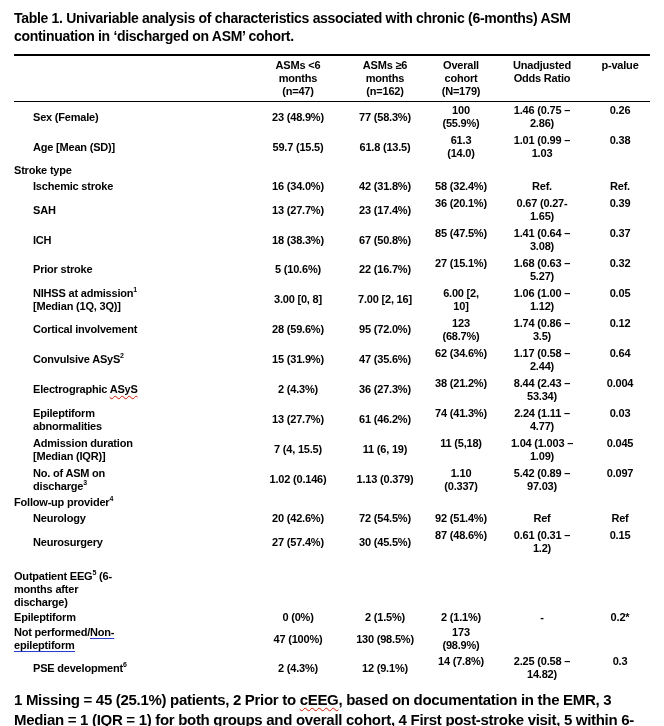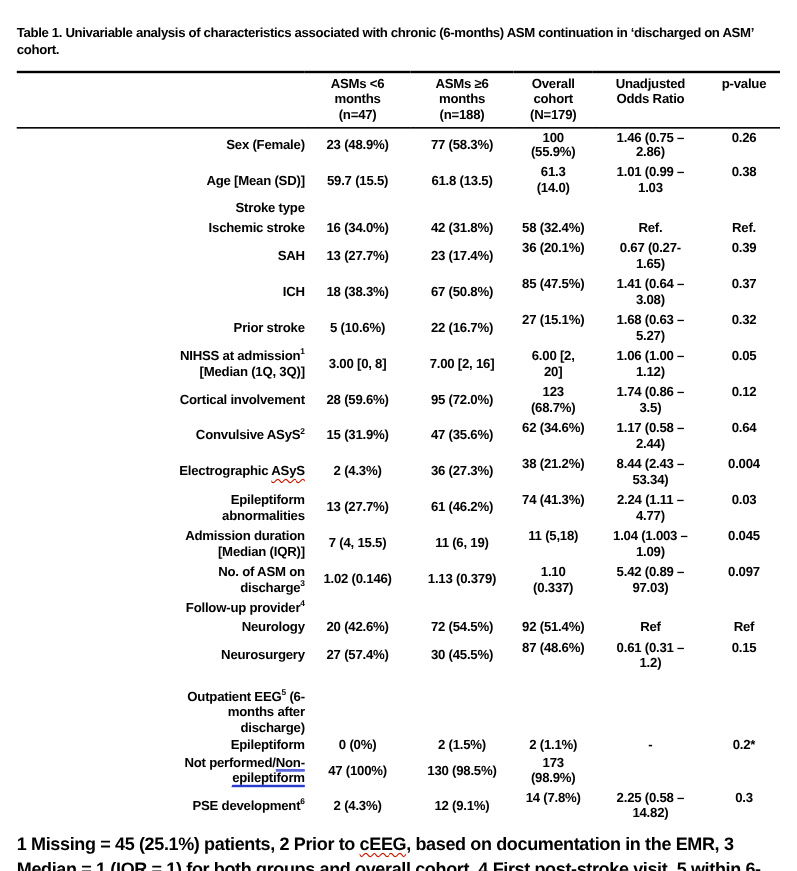--- a/index.html
+++ b/index.html
@@ -14,26 +14,26 @@
     font-family: "Liberation Sans", sans-serif;
     color: #000000;
     -webkit-font-smoothing: antialiased;
   }
   .page {
     box-sizing: border-box;
     width: 664px;
     padding: 9px 14px 0 14px;
   }
   .doc-title {
-    font-size: 11px;
+    font-size: 14px;
     font-weight: bold;
     line-height: 1.3;
     letter-spacing: -0.3px;
     width: 636px;
-    margin: 12px 0 9px 0;
+    margin: 0 0 9px 0;
     white-space: pre-line;
   }
   table.main-table {
     width: 636px;
     border-collapse: collapse;
     table-layout: fixed;
     border-top: 2.5px solid #000;
     font-size: 11px;
     font-weight: bold;
     letter-spacing: -0.2px;
@@ -50,21 +50,21 @@
     padding: 3px 0 3px 0;
     margin-top: 13px;
   }
   th.lbl-col { text-align: left; }
   td {
     line-height: 1.18;
     padding: 2px 0;
     vertical-align: middle;
   }
   td.lbl {
-    text-align: right;
+    text-align: left;
     padding-left: 19px;
     white-space: pre;
   }
   td.val {
     text-align: center;
     white-space: pre;
   }
   td.val-top { vertical-align: top; }
   tr.section-row td { padding: 2px 0 1px 0; }
   tr.gap-row td { padding-top: 13px; }
@@ -117,21 +117,21 @@
       <col style="width:60px">
     </colgroup>
     <thead>
       <tr>
         <th class="lbl-col"></th>
         <th>ASMs &lt;6
 months
 (n=47)</th>
         <th>ASMs ≥6
 months
-(n=188)</th>
+(n=162)</th>
         <th>Overall
 cohort
 (N=179)</th>
         <th>Unadjusted
 Odds Ratio</th>
         <th>p-value</th>
       </tr>
     </thead>
     <tbody id="table-body">
         <tr>
@@ -196,21 +196,21 @@
           <td class="val val-top">1.68 (0.63 –
 5.27)</td>
           <td class="val val-top">0.32</td>
         </tr>
         <tr>
           <td class="lbl"><span>NIHSS at admission</span><sup>1</sup><span>
 [Median (1Q, 3Q)]</span></td>
           <td class="val">3.00 [0, 8]</td>
           <td class="val">7.00 [2, 16]</td>
           <td class="val val-top">6.00 [2,
-20]</td>
+10]</td>
           <td class="val val-top">1.06 (1.00 –
 1.12)</td>
           <td class="val val-top">0.05</td>
         </tr>
         <tr>
           <td class="lbl"><span>Cortical involvement</span></td>
           <td class="val">28 (59.6%)</td>
           <td class="val">95 (72.0%)</td>
           <td class="val val-top">123
 (68.7%)</td>

